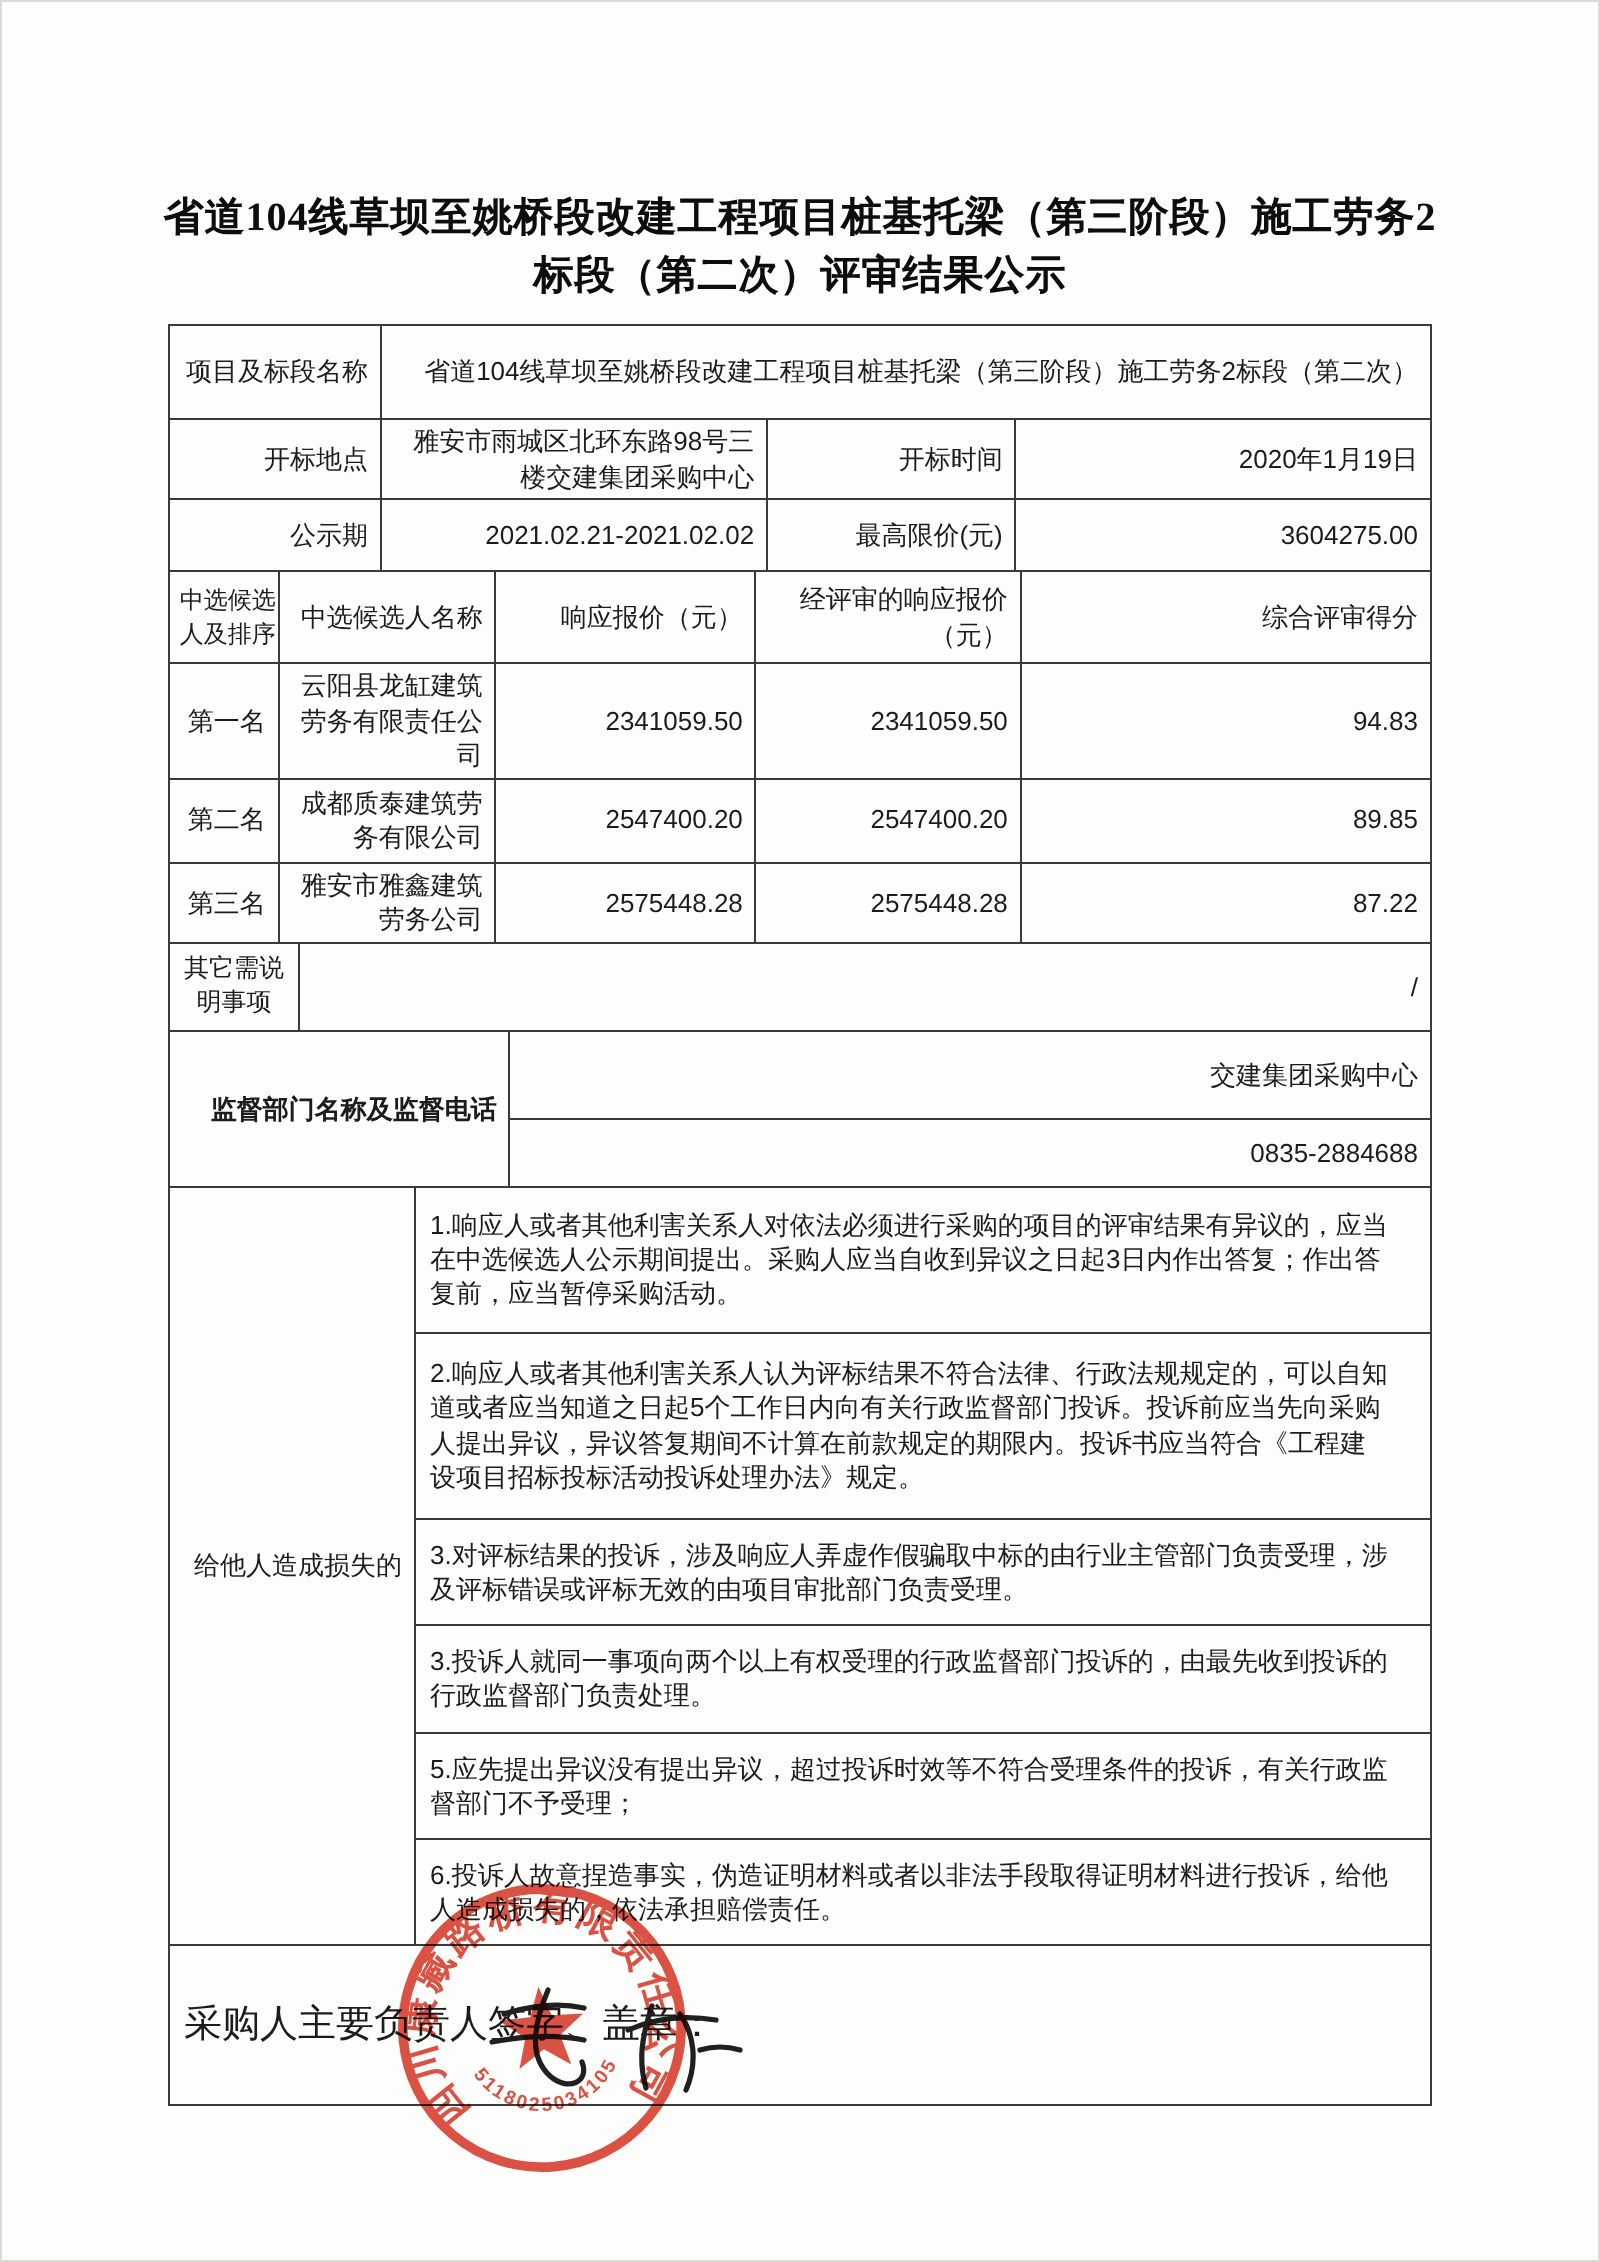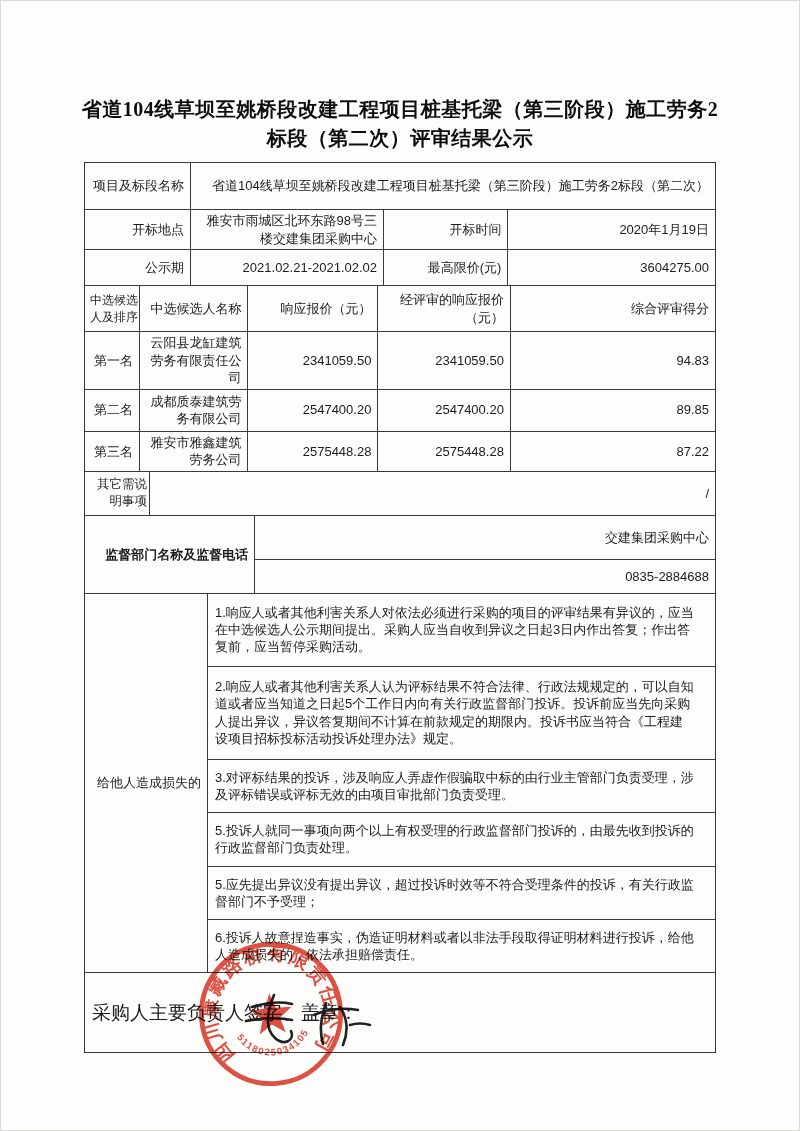--- a/index.html
+++ b/index.html
@@ -149,21 +149,21 @@
     </tbody>
       </table>
 
     <table>
       <colgroup>
           <col style="width:10.3%">
           <col style="width:89.7%">
         </colgroup>
       <tbody>
           <tr class="other-h">
-        <td style="font-size:12.5px;padding:2px 2px;text-align:right;">其它需说明事项</td>
+        <td style="font-size:12.5px;padding:2px 2px;text-align:center;">其它需说明事项</td>
         <td>/</td>
       </tr>
     </tbody>
       </table>
 
     <table>
       <colgroup>
           <col style="width:27%">
           <col style="width:73%">
         </colgroup>
@@ -188,21 +188,21 @@
         <td rowspan="6">给他人造成损失的</td>
         <td class="obj-item p1">1.响应人或者其他利害关系人对依法必须进行采购的项目的评审结果有异议的，应当在中选候选人公示期间提出。采购人应当自收到异议之日起3日内作出答复；作出答复前，应当暂停采购活动。</td>
       </tr>
       <tr>
         <td class="obj-item p2">2.响应人或者其他利害关系人认为评标结果不符合法律、行政法规规定的，可以自知道或者应当知道之日起5个工作日内向有关行政监督部门投诉。投诉前应当先向采购人提出异议，异议答复期间不计算在前款规定的期限内。投诉书应当符合《工程建设项目招标投标活动投诉处理办法》规定。</td>
       </tr>
       <tr>
         <td class="obj-item">3.对评标结果的投诉，涉及响应人弄虚作假骗取中标的由行业主管部门负责受理，涉及评标错误或评标无效的由项目审批部门负责受理。</td>
       </tr>
       <tr>
-        <td class="obj-item">5.投诉人就同一事项向两个以上有权受理的行政监督部门投诉的，由最先收到投诉的行政监督部门负责处理。</td>
+        <td class="obj-item">3.投诉人就同一事项向两个以上有权受理的行政监督部门投诉的，由最先收到投诉的行政监督部门负责处理。</td>
       </tr>
       <tr>
         <td class="obj-item">5.应先提出异议没有提出异议，超过投诉时效等不符合受理条件的投诉，有关行政监督部门不予受理；</td>
       </tr>
       <tr>
         <td class="obj-item">6.投诉人故意捏造事实，伪造证明材料或者以非法手段取得证明材料进行投诉，给他人造成损失的，依法承担赔偿责任。</td>
       </tr>
     </tbody>
       </table>
 

